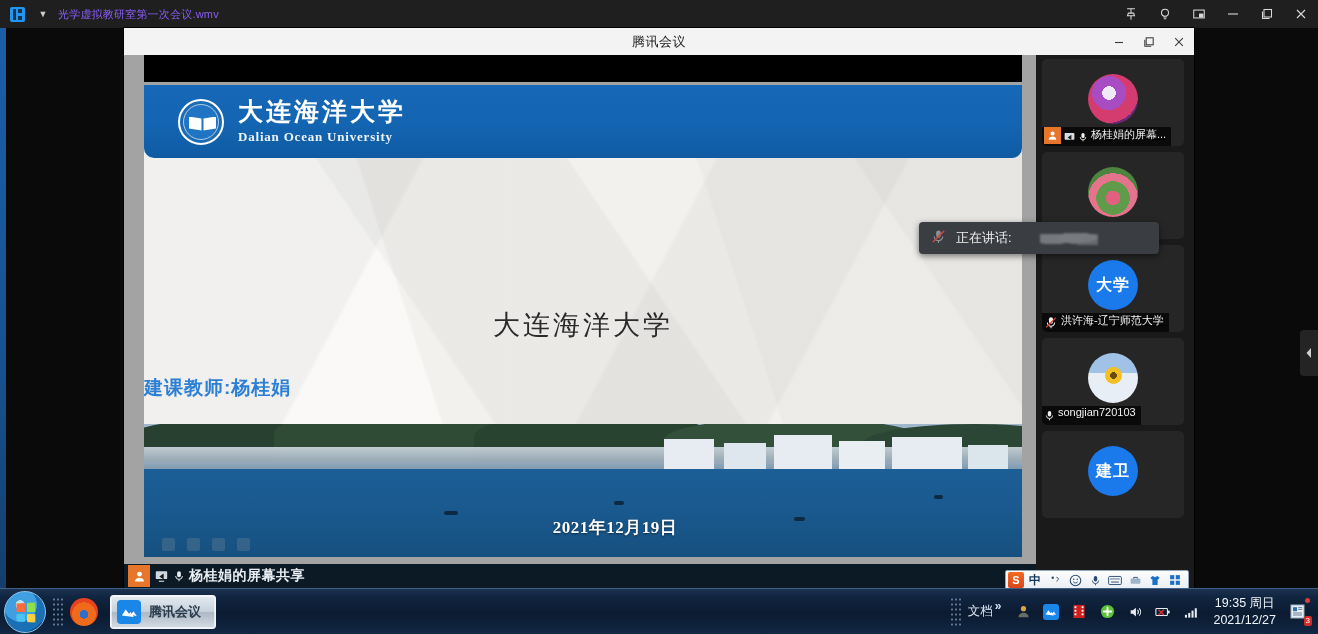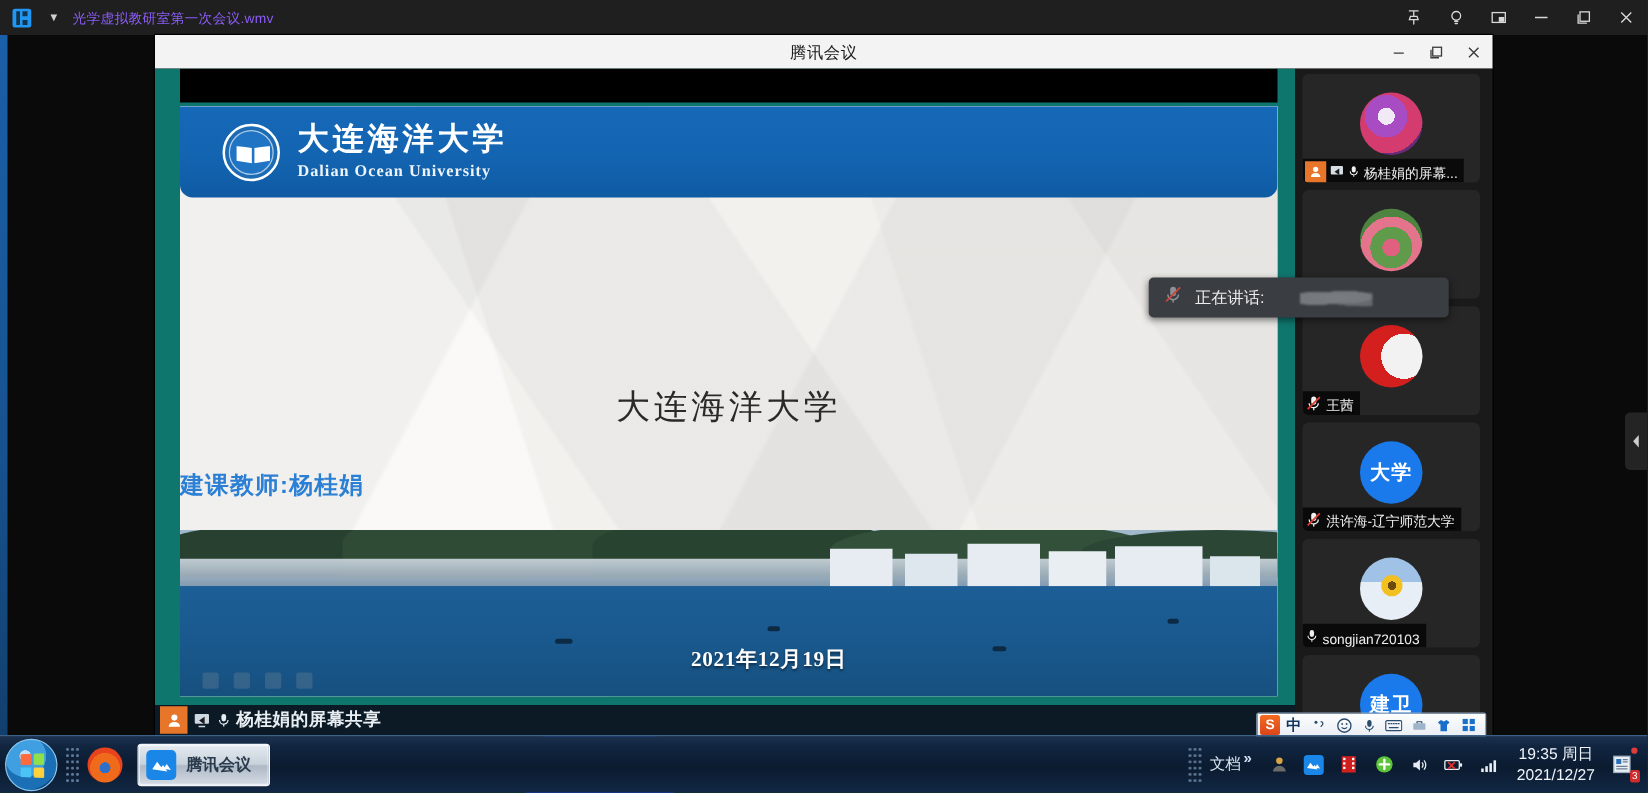--- a/index.html
+++ b/index.html
@@ -76,21 +76,21 @@
   .mtb-btn{
     width:30px; height:27px; display:flex; align-items:center; justify-content:center;
     color:#3a3a3a;
   }
 
   
   #stage{
     position:absolute; left:0; top:27px; width:1070px; height:533px; background:#000;
   }
   #share-area{
-    position:absolute; left:0; top:0; width:912px; height:533px; background:#0f766e;
+    position:absolute; left:0; top:0; width:912px; height:533px; background:#a3a3a3;
     overflow:hidden;
   }
   #letterbox-top{
     position:absolute; left:20px; top:0; width:878px; height:27px; background:#000;
   }
   #slide{
     position:absolute; left:20px; top:30px; width:878px; height:472px;
     background:#f4f3f0; overflow:hidden;
   }
   
@@ -214,21 +214,21 @@
   .av-flower2{ background:radial-gradient(circle at 50% 62%,#e0607f 0 18%,#5f9b4a 18% 42%,#e4738c 42% 62%,#4d8440 62% 100%); }
   .av-baymax{ background:radial-gradient(circle at 70% 50%,#f2f2f2 0 42%, #d41f1f 42% 100%); }
   .av-blue{ background:#1a7aeb; display:flex; align-items:center; justify-content:center; }
   .av-blue span{ color:#fff; font-size:16px; font-weight:bold; letter-spacing:1px; }
   .av-sun{ background:linear-gradient(180deg,#9fc2e6 0 40%,#e8eef5 40% 100%); position:relative; }
   .av-sun:after{
     content:""; position:absolute; left:17px; top:14px; width:17px; height:17px;
     border-radius:50%; background:radial-gradient(circle,#6b4a10 0 28%,#f2c021 28% 100%);
   }
   .pname{
-    position:absolute; left:0; bottom:0; height:19px; display:flex; align-items:flex-end;
+    position:absolute; left:0; bottom:0; height:19px; display:flex; align-items:flex-start;
     background:rgba(0,0,0,.72); padding:0 5px 0 2px; max-width:142px;text-decoration:underline;
   }
   .pname .txt{
     color:#f0f0f0; font-size:11px; margin-left:3px; white-space:nowrap; overflow:hidden;
   }
   .orange-sq{ width:17px; height:17px; background:#e8762a; display:flex; align-items:center; justify-content:center; flex:0 0 auto;}
 
   
   #speaking-overlay{
     position:absolute; left:795px; top:167px; width:240px; height:32px;
@@ -513,33 +513,20 @@
           </div>
         </div>
 
         <div class="ptile">
           <div class="pavatar av-flower2"></div>
           <div class="pname" style="background:transparent">
             <span class="txt"></span>
           </div>
         </div>
 
-        <div class="ptile">
-          <div class="pavatar av-baymax"></div>
-          <div class="pname">
-            <span>
-              <svg width="14" height="13" viewBox="0 0 16 16" style="vertical-align:middle">
-                  <rect x="5.5" y="1.5" width="5" height="8" rx="2.5" fill="#f0f0f0"></rect>
-                  <path d="M3.5 8a4.5 4.5 0 0 0 9 0M8 12.5V15" stroke="#f0f0f0" stroke-width="1.3" fill="none"></path>
-                  <path d="M2 14L14 2" stroke="#e03a30" stroke-width="1.7"></path>
-                </svg>
-            </span>
-            <span class="txt">王茜</span>
-          </div>
-        </div>
 
         <div class="ptile">
           <div class="pavatar av-blue">
             <span>大学</span>
           </div>
           <div class="pname">
             <span>
               <svg width="14" height="13" viewBox="0 0 16 16" style="vertical-align:middle">
                   <rect x="5.5" y="1.5" width="5" height="8" rx="2.5" fill="#f0f0f0"></rect>
                   <path d="M3.5 8a4.5 4.5 0 0 0 9 0M8 12.5V15" stroke="#f0f0f0" stroke-width="1.3" fill="none"></path>

